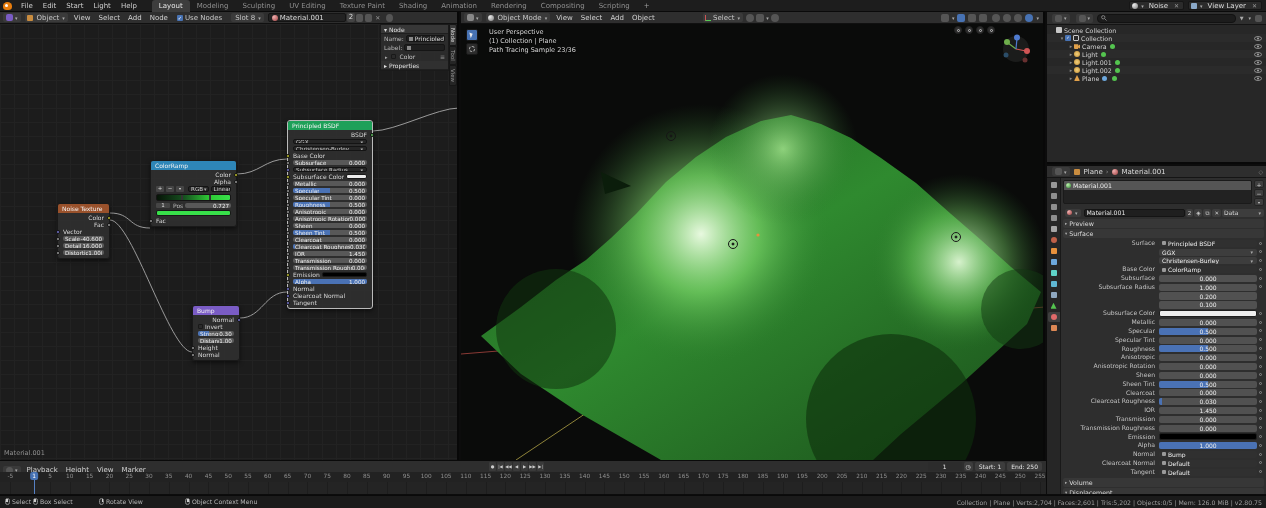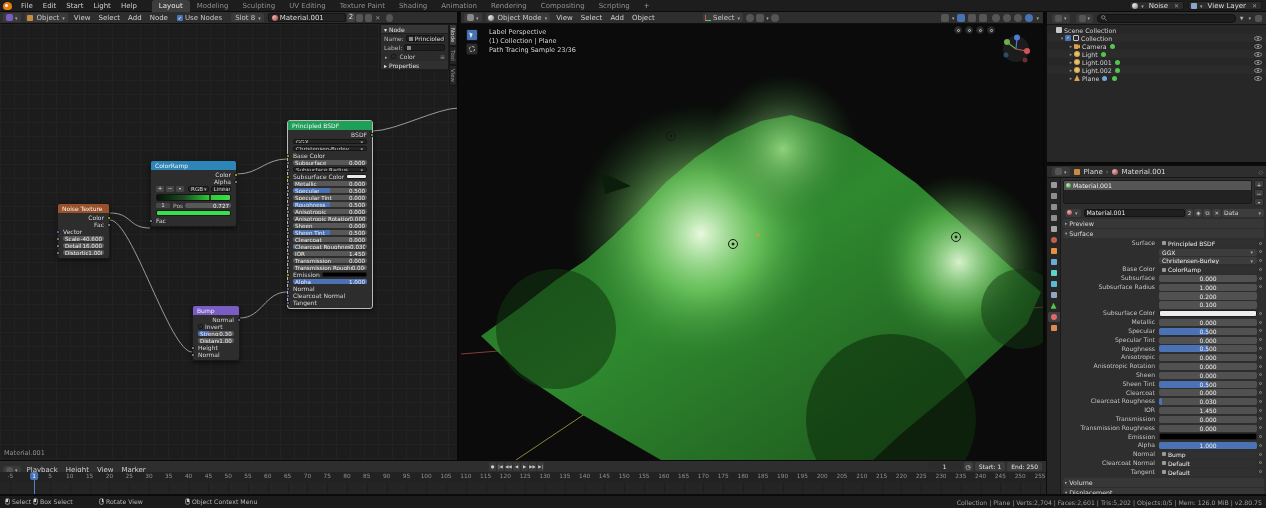--- a/index.html
+++ b/index.html
@@ -629,21 +629,21 @@
       </svg>
       <div id="vp-toolbar">
         <div class="tool active">
             <div class="glyph"></div>
           </div>
         <div class="tool">
             <div class="circ"></div>
           </div>
       </div>
       <div id="vp-overlay">
-        <div>Label Perspective</div>
+        <div>User Perspective</div>
         <div>(1) Collection | Plane</div>
         <div>Path Tracing Sample 23/36</div>
       </div>
       <div id="vp-navicons">
         <div class="navico">
             <i></i>
           </div>
         <div class="navico">
             <i></i>
           </div>

